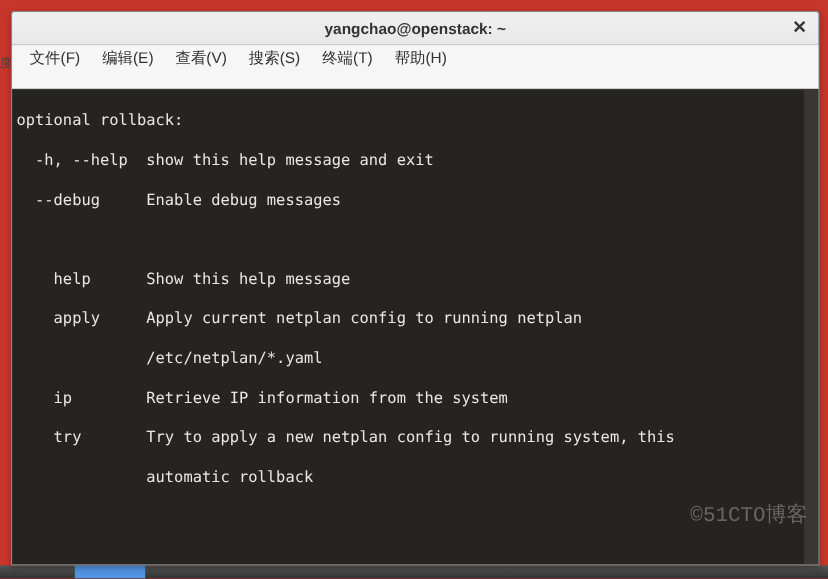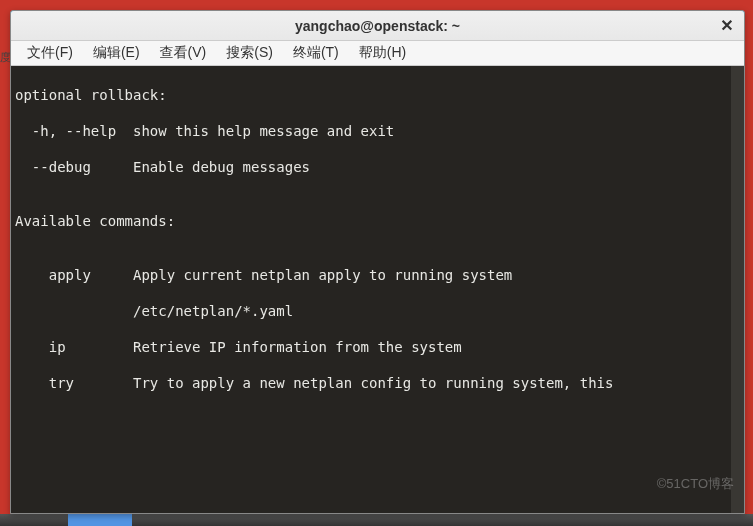--- a/index.html
+++ b/index.html
@@ -1,25 +1,25 @@
 <!DOCTYPE html>
 <html><head>
 <meta charset="utf-8">
 <style>
 * { margin: 0; padding: 0; box-sizing: border-box; }
 body { width: 753px; height: 526px; background: #c8362b; font-family: sans-serif; overflow: hidden; position: relative; }
 .window { position: absolute; top: 10px; left: 10px; right: 8px; bottom: 12px; background: #7dd3fc; border: 1px solid #888; border-radius: 3px 3px 0 0; display: flex; flex-direction: column; box-shadow: 0 2px 6px rgba(0,0,0,0.3); }
 .titlebar { height: 30px; background: linear-gradient(#f0f0f0, #e8e8e8); border-bottom: 1px solid #ccc; display: flex; align-items: center; justify-content: center; position: relative; border-radius: 3px 3px 0 0; }
 .titlebar-text { font-size: 14px; font-weight: bold; color: #333; }
 .close-btn { position: absolute; right: 6px; top: 4px; width: 22px; height: 20px; display: flex; align-items: center; justify-content: center; font-size: 16px; font-weight: bold; cursor: pointer; color: #333; }
-.menubar { height: 25px; background: #f6f6f6; border-bottom: 1px solid #ccc; display: flex; align-items: flex-start; padding: 0 8px; gap: 4px; }
+.menubar { height: 40px; background: #f6f6f6; border-bottom: 1px solid #ccc; display: flex; align-items: flex-start; padding: 0 8px; gap: 4px; }
 .menu-item { font-size: 14px; color: #333; padding: 3px 8px; cursor: pointer; }
 .terminal-area { flex: 1; background: #262421; color: #e8e8e4; font-family: "DejaVu Sans Mono", "Noto Sans Mono CJK SC", monospace; font-size: 14px; line-height: 18px; padding: 2px 4px; overflow: hidden; white-space: pre; position: relative; }
 .term-line { white-space: pre; }
-.watermark { position: absolute; right: 10px; bottom: 20px; color: rgba(200,200,200,0.4); font-size: 13px; font-family: Liberation Sans, sans-serif; }
+.watermark { position: absolute; right: 10px; bottom: 35px; color: rgba(200,200,200,0.4); font-size: 19px; font-family: Liberation Mono, monospace; }
 .left-strip { position: absolute; left: 0; top: 50px; width: 10px; font-size: 11px; color: #444; }
 .scrollbar { position: absolute; right: 0; top: 0; bottom: 0; width: 13px; background: #393733; }
 .bottom-bg { position: absolute; left: 0; right: 0; bottom: 0; height: 12px; background: linear-gradient(#555, #333); z-index: -1; }
 .taskbar-frag { position: absolute; left: 68px; bottom: 0; width: 64px; height: 12px; background: #5294e2; }
 </style>
 </head>
 <body>
 
 <div class="left-strip">度</div>
 <div class="bottom-bg"></div>
@@ -36,26 +36,27 @@
     <span class="menu-item">查看(V)</span>
     <span class="menu-item">搜索(S)</span>
     <span class="menu-item">终端(T)</span>
     <span class="menu-item">帮助(H)</span>
   </div>
   <div class="terminal-area">
 <div class="term-line">optional rollback:</div>
 <div class="term-line">  -h, --help  show this help message and exit</div>
 <div class="term-line">  --debug     Enable debug messages</div>
 <div class="term-line"></div>
-<div class="term-line">Available commands:</div>
 <div class="term-line"></div>
-<div class="term-line">    apply     Apply current netplan apply to running system</div>
+<div class="term-line">    help      Show this help message</div>
+<div class="term-line">    apply     Apply current netplan config to running netplan</div>
 <div class="term-line">              /etc/netplan/*.yaml</div>
 <div class="term-line">    ip        Retrieve IP information from the system</div>
 <div class="term-line">    try       Try to apply a new netplan config to running system, this</div>
+<div class="term-line">              automatic rollback</div>
 
 
 
 
 
 
 
 
 
 

